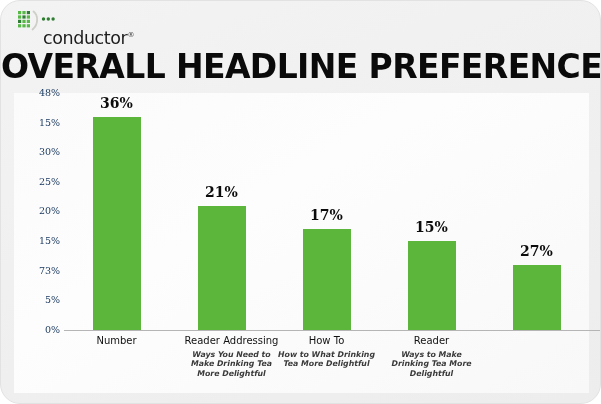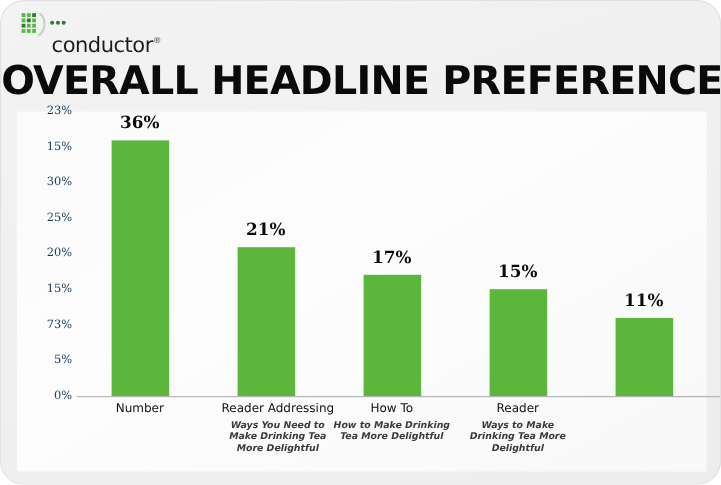--- a/index.html
+++ b/index.html
@@ -203,21 +203,21 @@
       </g>
     </svg>
     <div id="logo-wordmark"><span>conductor</span><span class="reg">®</span></div>
   </div>
 
   <div id="chart-title">OVERALL HEADLINE PREFERENCES</div>
 
   <div id="plot-region">
 
     <div id="y-axis">
-      <div class="y-tick-label" style="top:0px;">23%</div>
+      <div class="y-tick-label" style="top:0px;">48%</div>
       <div class="y-tick-label" style="top:29.6px;">15%</div>
       <div class="y-tick-label" style="top:59.2px;">30%</div>
       <div class="y-tick-label" style="top:88.8px;">25%</div>
       <div class="y-tick-label" style="top:118.4px;">20%</div>
       <div class="y-tick-label" style="top:148px;">15%</div>
       <div class="y-tick-label" style="top:177.6px;">73%</div>
       <div class="y-tick-label" style="top:207.2px;">5%</div>
       <div class="y-tick-label" style="top:236.8px;">0%</div>
     </div>
 
@@ -235,35 +235,35 @@
       <div class="bar-slot" style="left:210px;">
         <div class="bar" id="bar-2" style="height: 100.725px; background: rgb(92, 182, 60);"></div>
         <div class="bar-value" id="bar-label-2" style="bottom: 107.725px;">17%</div>
       </div>
       <div class="bar-slot" style="left:315px;">
         <div class="bar" id="bar-3" style="height: 88.875px; background: rgb(92, 182, 60);"></div>
         <div class="bar-value" id="bar-label-3" style="bottom: 95.875px;">15%</div>
       </div>
       <div class="bar-slot" style="left:420px;">
         <div class="bar" id="bar-4" style="height: 65.175px; background: rgb(92, 182, 60);"></div>
-        <div class="bar-value" id="bar-label-4" style="bottom: 72.175px;">11%</div>
+        <div class="bar-value" id="bar-label-4" style="bottom: 72.175px;">27%</div>
       </div>
     </div>
 
     <div id="x-axis-labels">
       <div class="cat-slot" style="left:0px;">
         <div class="cat-name">Number</div>
       </div>
       <div class="cat-slot" style="left:115px;">
         <div class="cat-name">Reader Addressing</div>
         <div class="cat-example">Ways You Need to Make Drinking Tea More Delightful</div>
       </div>
       <div class="cat-slot" style="left:210px;">
         <div class="cat-name">How To</div>
-        <div class="cat-example">How to Make Drinking Tea More Delightful</div>
+        <div class="cat-example">How to What Drinking Tea More Delightful</div>
       </div>
       <div class="cat-slot" style="left:315px;">
         <div class="cat-name">Reader</div>
         <div class="cat-example">Ways to Make Drinking Tea More Delightful</div>
       </div>
     </div>
 
   </div>
 </div>
 

